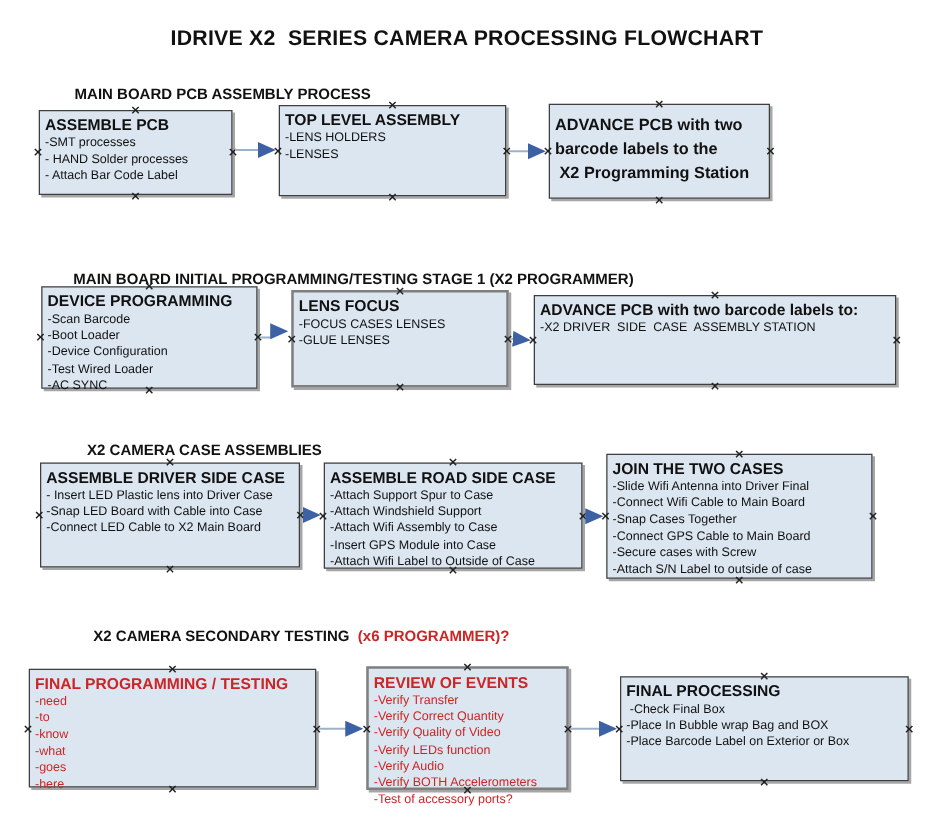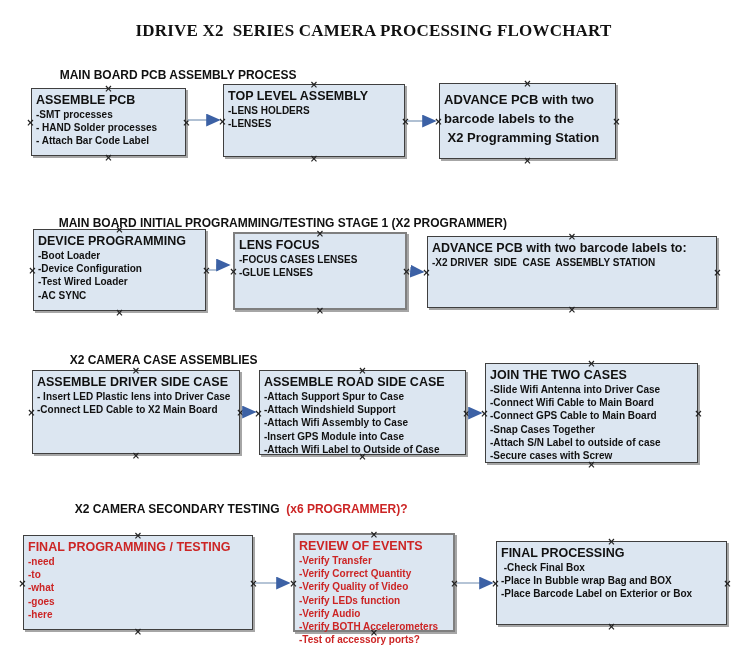--- a/index.html
+++ b/index.html
@@ -9,21 +9,21 @@
   }
   *{margin:0;padding:0;box-sizing:border-box;}
   html,body{width:747px;height:662px;}
   body{
     position:relative;background:var(--page-bg);
     font-family:"Liberation Sans","DejaVu Sans",sans-serif;color:var(--text);
     overflow:hidden;
   }
   .page-title{
     position:absolute;top:21px;left:0;width:747px;text-align:center;
-    font-size:17px;font-weight:bold;white-space:pre;letter-spacing:.2px;font-family:Liberation Serif, serif;
+    font-size:17px;font-weight:bold;white-space:pre;letter-spacing:.2px;
   }
   .sec-heading{
     position:absolute;font-size:12px;font-weight:bold;white-space:pre;margin-left:33px;
   }
   .sec-heading .hd-red{color:var(--accent-red);}
   .hd-1{left:20px;top:54px;}
   .hd-2{left:19px;top:202px;}
   .hd-3{left:30px;top:339px;}
   .hd-4{left:35px;top:488px;text-align:right;}
 
@@ -31,21 +31,21 @@
     position:absolute;background:var(--box-fill);
     border:1.4px solid var(--box-border);
     box-shadow:2px 2px 0 var(--shadow);
     padding:3px 3px 0 4px;overflow:visible;
   }
   .fc-box.alt-border{border:2.2px solid var(--box-border-alt);}
   .fc-title{
     font-size:12.5px;font-weight:bold;line-height:16px;white-space:pre;
   }
   .fc-item{
-    font-size:10px;line-height:13.2px;white-space:pre;font-weight:bold;
+    font-size:10px;line-height:13.2px;white-space:pre;
   }
   .bold-body .fc-title{font-size:13px;line-height:19px;padding-top:3px;white-space:pre;}
   .red .fc-title,.red .fc-item{color:var(--accent-red);}
 
   
   .s1b1{left:31px;top:88px;width:155px;height:68px;}
   .s1b2{left:223px;top:84px;width:182px;height:73px;}
   .s1b3{left:439px;top:83px;width:177px;height:76px;}
   .s2b1{left:33px;top:229px;width:173px;height:82px;}
   .s2b2{left:233px;top:232px;width:174px;height:78px;}
@@ -119,20 +119,21 @@
   <div></div>
 <span class="fc-handle h-top">×</span>
     <span class="fc-handle h-bottom">×</span>
     <span class="fc-handle h-left">×</span>
     <span class="fc-handle h-right">×</span>
   </div>
 
 <div class="fc-box s2b1">
   <div class="fc-title">DEVICE PROGRAMMING</div>
   <div>
+      <div class="fc-item">-Scan Barcode</div>
       <div class="fc-item">-Boot Loader</div>
       <div class="fc-item">-Device Configuration</div>
       <div class="fc-item">-Test Wired Loader</div>
       <div class="fc-item">-AC SYNC</div>
     </div>
 <span class="fc-handle h-top">×</span>
     <span class="fc-handle h-bottom">×</span>
     <span class="fc-handle h-left">×</span>
     <span class="fc-handle h-right">×</span>
   </div>
@@ -155,20 +156,21 @@
 <span class="fc-handle h-top">×</span>
     <span class="fc-handle h-bottom">×</span>
     <span class="fc-handle h-left">×</span>
     <span class="fc-handle h-right">×</span>
   </div>
 
 <div class="fc-box s3b1">
   <div class="fc-title">ASSEMBLE DRIVER SIDE CASE</div>
   <div>
       <div class="fc-item">- Insert LED Plastic lens into Driver Case</div>
+      <div class="fc-item">-Snap LED Board with Cable into Case</div>
       <div class="fc-item">-Connect LED Cable to X2 Main Board</div>
     </div>
 <span class="fc-handle h-top">×</span>
     <span class="fc-handle h-bottom">×</span>
     <span class="fc-handle h-left">×</span>
     <span class="fc-handle h-right">×</span>
   </div>
 <div class="fc-box s3b2">
   <div class="fc-title">ASSEMBLE ROAD SIDE CASE</div>
   <div>
@@ -179,38 +181,39 @@
       <div class="fc-item">-Attach Wifi Label to Outside of Case</div>
     </div>
 <span class="fc-handle h-top">×</span>
     <span class="fc-handle h-bottom">×</span>
     <span class="fc-handle h-left">×</span>
     <span class="fc-handle h-right">×</span>
   </div>
 <div class="fc-box s3b3">
   <div class="fc-title">JOIN THE TWO CASES</div>
   <div>
-      <div class="fc-item">-Slide Wifi Antenna into Driver Case</div>
+      <div class="fc-item">-Slide Wifi Antenna into Driver Final</div>
       <div class="fc-item">-Connect Wifi Cable to Main Board</div>
+      <div class="fc-item">-Snap Cases Together</div>
       <div class="fc-item">-Connect GPS Cable to Main Board</div>
-      <div class="fc-item">-Snap Cases Together</div>
+      <div class="fc-item">-Secure cases with Screw</div>
       <div class="fc-item">-Attach S/N Label to outside of case</div>
-      <div class="fc-item">-Secure cases with Screw</div>
     </div>
 <span class="fc-handle h-top">×</span>
     <span class="fc-handle h-bottom">×</span>
     <span class="fc-handle h-left">×</span>
     <span class="fc-handle h-right">×</span>
   </div>
 
 <div class="fc-box s4b1 red">
   <div class="fc-title">FINAL PROGRAMMING / TESTING</div>
   <div>
       <div class="fc-item">-need</div>
       <div class="fc-item">-to</div>
+      <div class="fc-item">-know</div>
       <div class="fc-item">-what</div>
       <div class="fc-item">-goes</div>
       <div class="fc-item">-here</div>
     </div>
 <span class="fc-handle h-top">×</span>
     <span class="fc-handle h-bottom">×</span>
     <span class="fc-handle h-left">×</span>
     <span class="fc-handle h-right">×</span>
   </div>
 <div class="fc-box s4b2 red alt-border">

